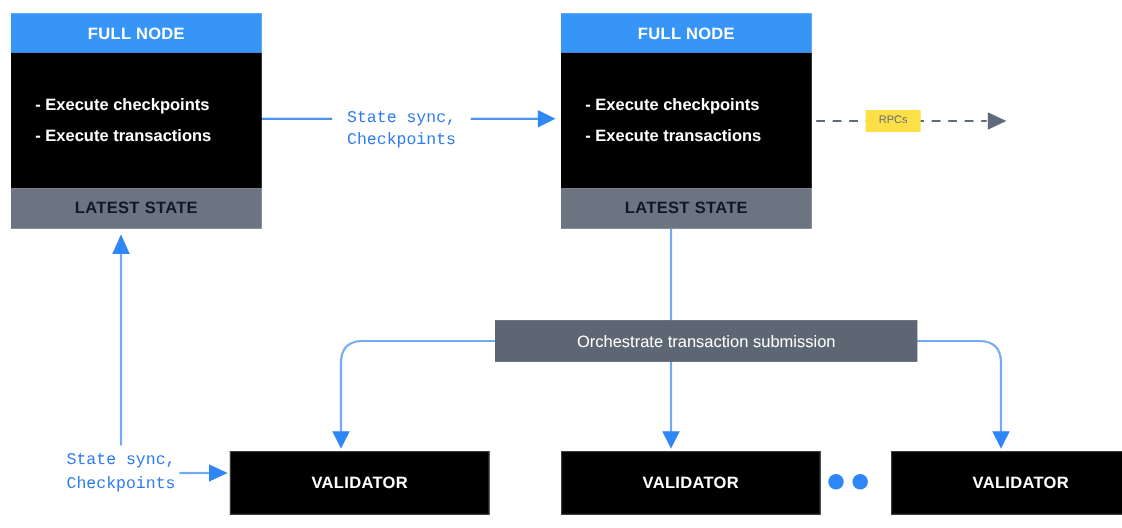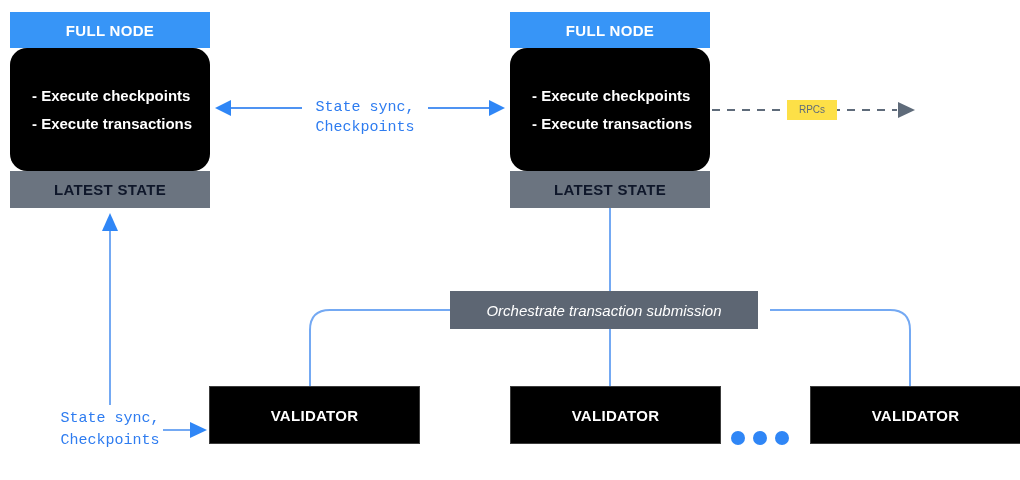--- a/index.html
+++ b/index.html
@@ -7,56 +7,55 @@
     --orchestrate-gray:#5d6673; --arrow-blue:#74a9f3; --arrow-strong-blue:#4f93f2;
     --arrowhead-blue:#2f86f6; --label-blue:#2e7cf0; --rpc-gray:#5f6b7a;
   }
   html,body{margin:0;padding:0;}
   body{
     width:1020px;height:480px;position:relative;background:#ffffff;
     font-family:"Liberation Sans","DejaVu Sans",sans-serif;overflow:hidden;
   }
   .abs{position:absolute;}
   svg.wires{position:absolute;left:0;top:0;width:1020px;height:480px;}
-  .node{width:200px;height:196px;display:flex;flex-direction:column;}
+  .node{width:228px;height:196px;display:flex;flex-direction:column;}
   .node-left{left:10px;top:12px;}
   .node-right{left:510px;top:12px;}
   .node-header{
     height:36px;background:var(--header-blue);color:#ffffff;
     display:flex;align-items:center;justify-content:center;
     font-size:15px;font-weight:700;letter-spacing:.3px;
   }
   .node-body{
     flex:1;background:var(--box-black);color:#ffffff;
     display:flex;flex-direction:column;justify-content:center;gap:8px;
-    padding-left:22px;font-size:15px;font-weight:700;line-height:20px;border-radius:17px;
+    padding-left:22px;font-size:15px;font-weight:700;line-height:20px;
   }
   .node-footer{
     height:37px;background:var(--slate-gray);color:#0f172a;
     display:flex;align-items:center;justify-content:center;
     font-size:15px;font-weight:700;letter-spacing:.3px;
   }
   .label{
     text-align:center;font-size:15px;line-height:20px;color:var(--label-blue);
     background:#ffffff;white-space:nowrap;font-family:Liberation Mono, monospace;
   }
   .label-top{left:302px;top:98px;width:126px;}
   .label-bottom{left:48px;top:408px;width:124px;line-height:22px;background:transparent;}
   .rpcs-label{
     left:787px;top:100px;width:50px;text-align:center;font-size:10px;line-height:20px;
     color:var(--rpc-gray);background:#fde047;
   }
   .orchestrate{
-    left:450px;top:291px;width:308px;height:38px;background:var(--orchestrate-gray);
+    left:450px;top:291px;width:384px;height:38px;background:var(--orchestrate-gray);
     color:#ffffff;display:flex;align-items:center;justify-content:center;font-size:15px;
     font-weight:500;
-    font-style:italic;
   }
   .validator{
-    width:211px;height:58px;top:386px;background:var(--box-black);color:#ffffff;
+    width:236px;height:58px;top:410px;background:var(--box-black);color:#ffffff;
     border:1px solid #3c3c3c;box-sizing:border-box;
     display:flex;align-items:center;justify-content:center;
     font-size:15px;font-weight:700;letter-spacing:.3px;
   }
   .v1{left:209px;} .v2{left:510px;} .v3{left:810px;}
   .wire{stroke:var(--arrow-blue);stroke-width:2;fill:none;}
   .wire-strong{stroke:var(--arrow-strong-blue);stroke-width:2;fill:none;}
   .head{fill:var(--arrowhead-blue);}
   .rpc-line{stroke:var(--rpc-gray);stroke-width:2;fill:none;stroke-dasharray:8 7;}
   .rpc-head{fill:var(--rpc-gray);}

